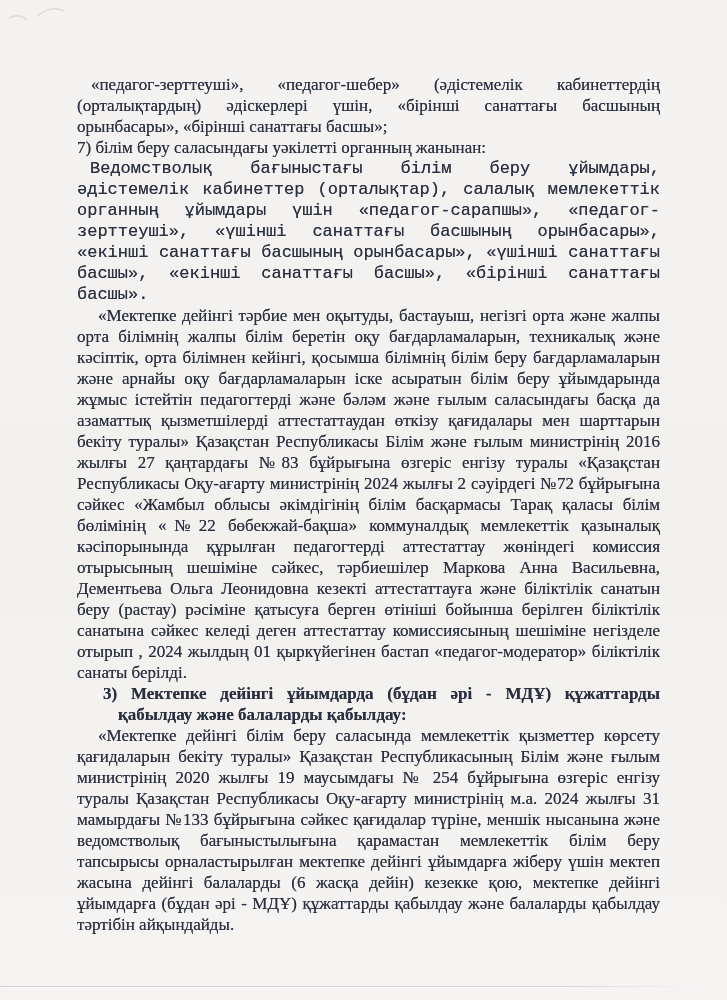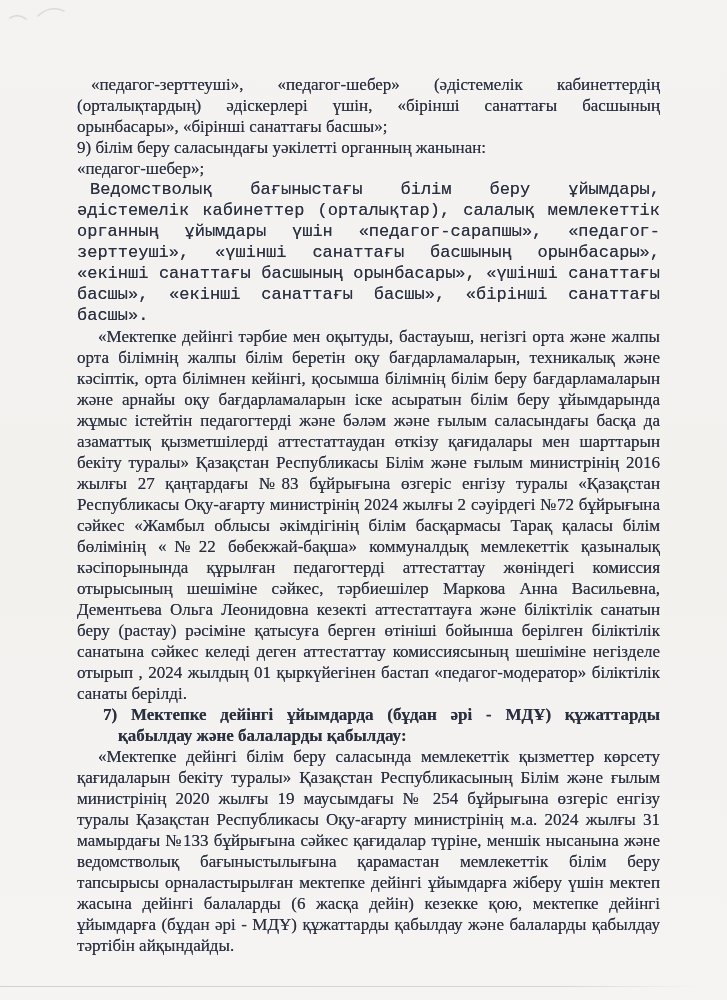--- a/index.html
+++ b/index.html
@@ -60,29 +60,28 @@
 <div class="page">
 
   <svg class="pencil-mark" viewBox="0 0 72 26" xmlns="http://www.w3.org/2000/svg">
     <path d="M2 16 C 8 12, 14 14, 18 17 M 30 14 C 38 6, 48 5, 56 9" fill="none" stroke="#c9c7c5" stroke-width="1.6" stroke-linecap="round"></path>
   </svg>
 
   <div class="content">
 
     <p class="p-quote">«педагог-зерттеуші», «педагог-шебер» (әдістемелік кабинеттердің (орталықтардың) әдіскерлері үшін, «бірінші санаттағы басшының орынбасары», «бірінші санаттағы басшы»;</p>
 
-    <p class="p-item">9) білім беру саласындағы уәкілетті органның жанынан:</p>
+    <p class="p-item">7) білім беру саласындағы уәкілетті органның жанынан:</p>
 
-    <p class="p-sheber">«педагог-шебер»;</p>
 
     <p class="p-body">Ведомстволық бағыныстағы білім беру ұйымдары, әдістемелік кабинеттер (орталықтар), салалық мемлекеттік органның ұйымдары үшін «педагог-сарапшы», «педагог-зерттеуші», «үшінші санаттағы басшының орынбасары», «екінші санаттағы басшының орынбасары», «үшінші санаттағы басшы», «екінші санаттағы басшы», «бірінші санаттағы басшы».</p>
 
     <p class="p-big">«Мектепке дейінгі тәрбие мен оқытуды, бастауыш, негізгі орта және жалпы орта білімнің жалпы білім беретін оқу бағдарламаларын, техникалық және кәсіптік, орта білімнен кейінгі, қосымша білімнің білім беру бағдарламаларын және арнайы оқу бағдарламаларын іске асыратын білім беру ұйымдарында жұмыс істейтін педагогтерді және бәләм және ғылым саласындағы басқа да азаматтық қызметшілерді аттестаттаудан өткізу қағидалары мен шарттарын бекіту туралы» Қазақстан Республикасы Білім және ғылым министрінің 2016 жылғы 27 қаңтардағы №83 бұйрығына өзгеріс енгізу туралы «Қазақстан Республикасы Оқу-ағарту министрінің 2024 жылғы 2 сәуірдегі №72 бұйрығына сәйкес «Жамбыл облысы әкімдігінің білім басқармасы Тарақ қаласы білім бөлімінің «№22 бөбекжай-бақша» коммуналдық мемлекеттік қазыналық кәсіпорынында құрылған педагогтерді аттестаттау жөніндегі комиссия отырысының шешіміне сәйкес, тәрбиешілер Маркова Анна Васильевна, Дементьева Ольга Леонидовна кезекті аттестаттауға және біліктілік санатын беру (растау) рәсіміне қатысуға берген өтініші бойынша берілген біліктілік санатына сәйкес келеді деген аттестаттау комиссиясының шешіміне негізделе отырып , 2024 жылдың 01 қыркүйегінен бастап «педагог-модератор» біліктілік санаты берілді.</p>
 
-    <p class="p-heading">7) Мектепке дейінгі ұйымдарда (бұдан әрі - МДҰ) құжаттарды қабылдау және балаларды қабылдау:</p>
+    <p class="p-heading">3) Мектепке дейінгі ұйымдарда (бұдан әрі - МДҰ) құжаттарды қабылдау және балаларды қабылдау:</p>
 
     <p class="p-last">«Мектепке дейінгі білім беру саласында мемлекеттік қызметтер көрсету қағидаларын бекіту туралы» Қазақстан Республикасының Білім және ғылым министрінің 2020 жылғы 19 маусымдағы № 254 бұйрығына өзгеріс енгізу туралы Қазақстан Республикасы Оқу-ағарту министрінің м.а. 2024 жылғы 31 мамырдағы №133 бұйрығына сәйкес қағидалар түріне, меншік нысанына және ведомстволық бағыныстылығына қарамастан мемлекеттік білім беру тапсырысы орналастырылған мектепке дейінгі ұйымдарға жіберу үшін мектеп жасына дейінгі балаларды (6 жасқа дейін) кезекке қою, мектепке дейінгі ұйымдарға (бұдан әрі - МДҰ) құжаттарды қабылдау және балаларды қабылдау тәртібін айқындайды.</p>
 
   </div>
 
   <div class="scan-edge-line"></div>
 
 </div>
 
 </body></html>

